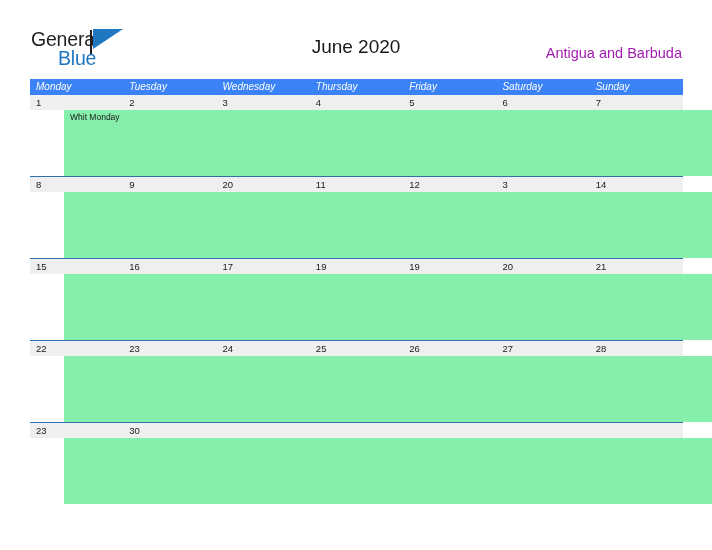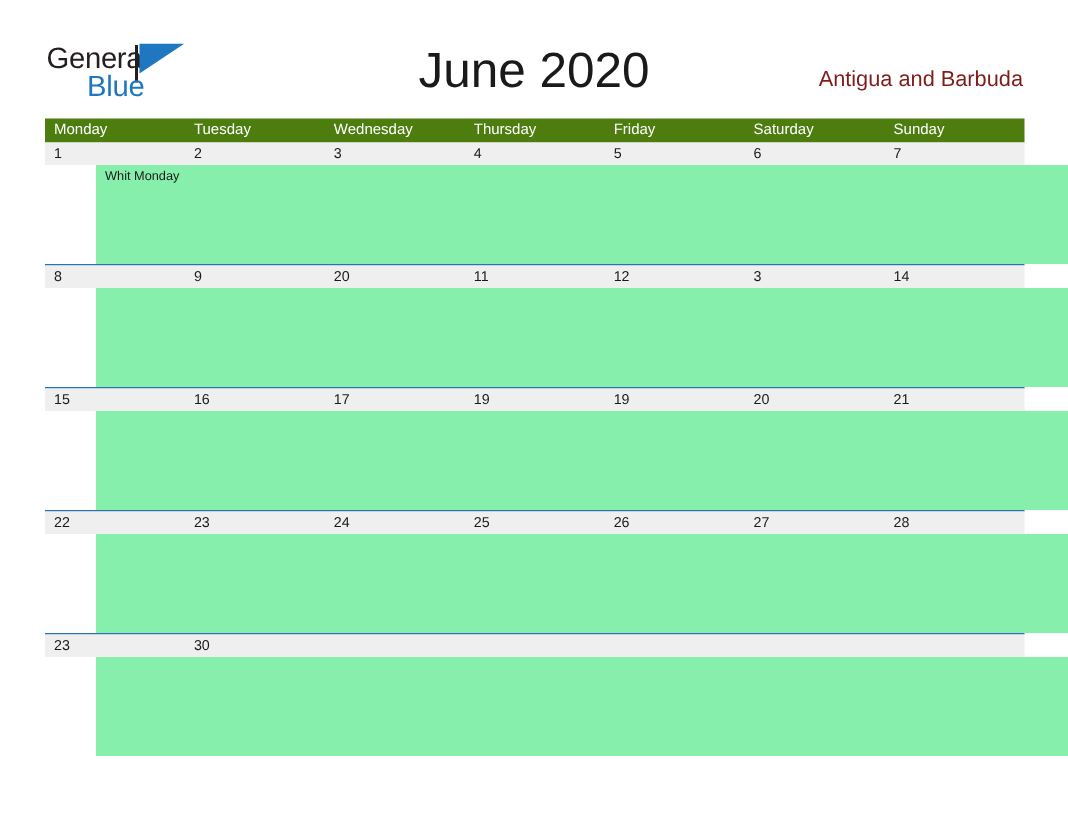--- a/index.html
+++ b/index.html
@@ -71,49 +71,50 @@
     left: 61px;
     top: 0px;
   }
 
   .month-title {
     position: absolute;
     left: 0;
     top: 31px;
     width: 712px;
     text-align: center;
-    font-size: 33px;
+    font-size: 19px;
     color: #1a1a1a;
     letter-spacing: 0px;
     line-height: 32px;
   }
 
   .country-label {
     position: absolute;
     right: 30px;
     top: 44px;
     font-size: 14.5px;
-    color: #7f1d1d;
+    color: #a21caf;
     line-height: 18px;
     white-space: nowrap;
   }
 
   
   .calendar {
     position: absolute;
     left: 30px;
     top: 79px;
     width: 653px;
   }
 
   .cal-head {
     display: flex;
     width: 100%;
-    background: #4d7c0f;
+    background: #3b82f6;
     height: 16px;
+    font-style: italic;
   }
   .cal-head .dow {
     flex: 1 1 0;
     color: #ffffff;
     font-size: 10px;
     line-height: 16px;
     padding-left: 6px;
     box-sizing: border-box;
     white-space: nowrap;
     overflow: hidden;

